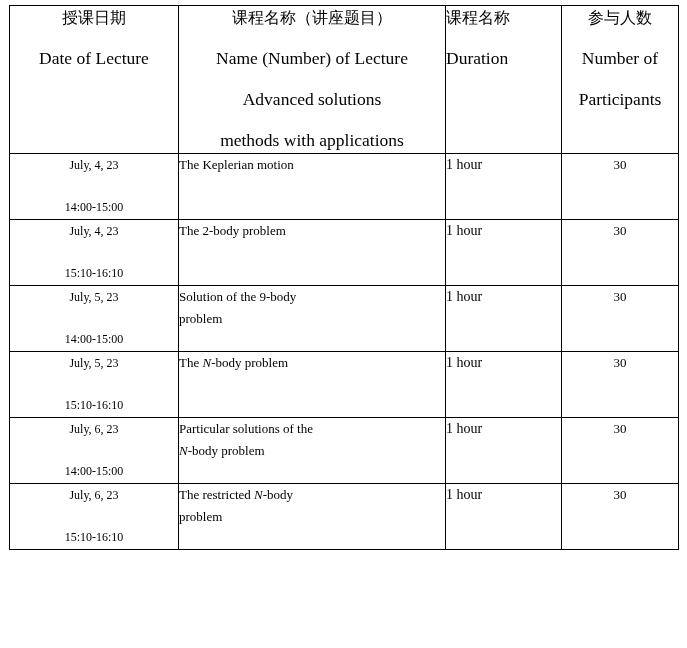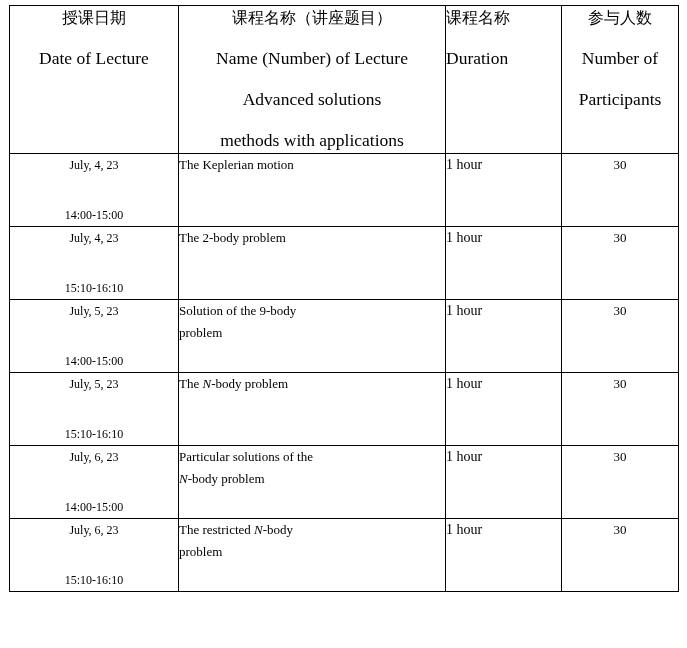--- a/index.html
+++ b/index.html
@@ -64,21 +64,21 @@
 
   
   .cell-date {
     text-align: center;
     font-size: 12px;
     line-height: 22px;
     padding: 11px 4px 10px 4px;
   }
   .cell-date .l2 {
     display: block;
-    margin-top: 28px;
+    margin-top: 20px;
   }
   .cell-name {
     text-align: left;
     font-size: 13px;
     line-height: 22px;
     padding: 11px 8px 10px 10px;
   }
   .cell-name .l2 {
     display: block;
   }

